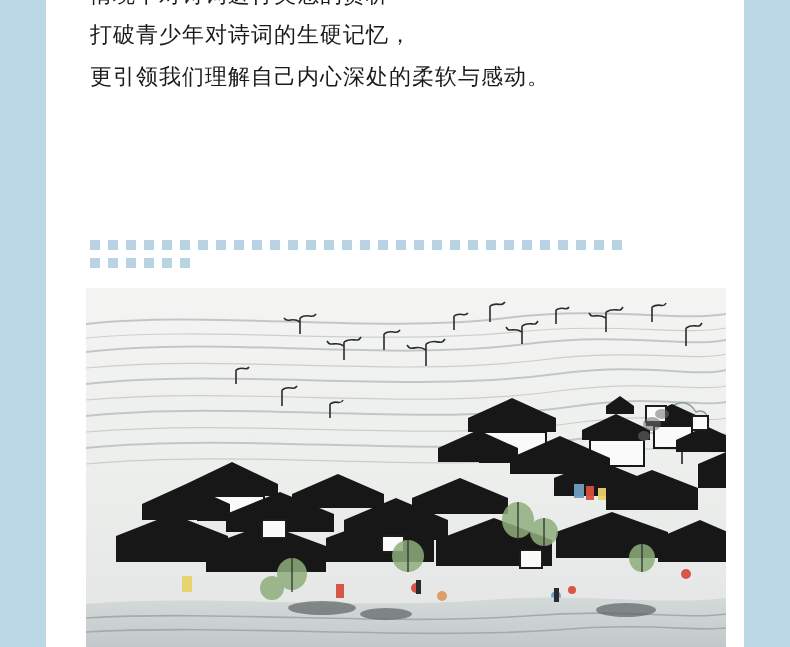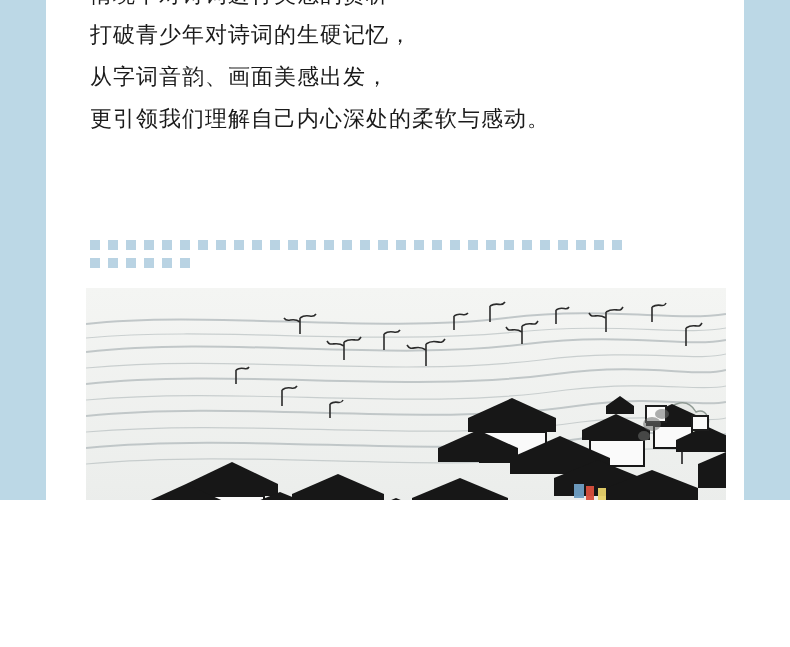--- a/index.html
+++ b/index.html
@@ -9,21 +9,21 @@
   body {
     width: 790px;
     height: 647px;
     overflow: hidden;
     background: #ffffff;
     font-family: "DejaVu Serif", serif;
   }
   .page {
     position: relative;
     width: 790px;
-    height: 500px;
+    height: 647px;
     background: #ef4444;
     overflow: hidden;
   }
   
   .edge-band {
     position: absolute;
     top: 0;
     height: 647px;
     width: 46px;
     background: #bcd8e6;
@@ -124,21 +124,20 @@
   <div class="edge-inner right"></div>
 
   <div class="content">
 
     <div class="clip-window">
       <div class="inner">情境下对诗词进行美感的赏析</div>
     </div>
 
     <div class="poem-text" style="top: 14px;">
       <div class="poem-line">打破青少年对诗词的生硬记忆，</div>
-      <div class="poem-line">从字词音韵、画面美感出发，</div>
       <div class="poem-line">更引领我们理解自己内心深处的柔软与感动。</div>
     </div>
 
     <div class="dot-divider">
       <span class="dot"></span>
       <span class="dot"></span>
       <span class="dot"></span>
       <span class="dot"></span>
       <span class="dot"></span>
       <span class="dot"></span>

